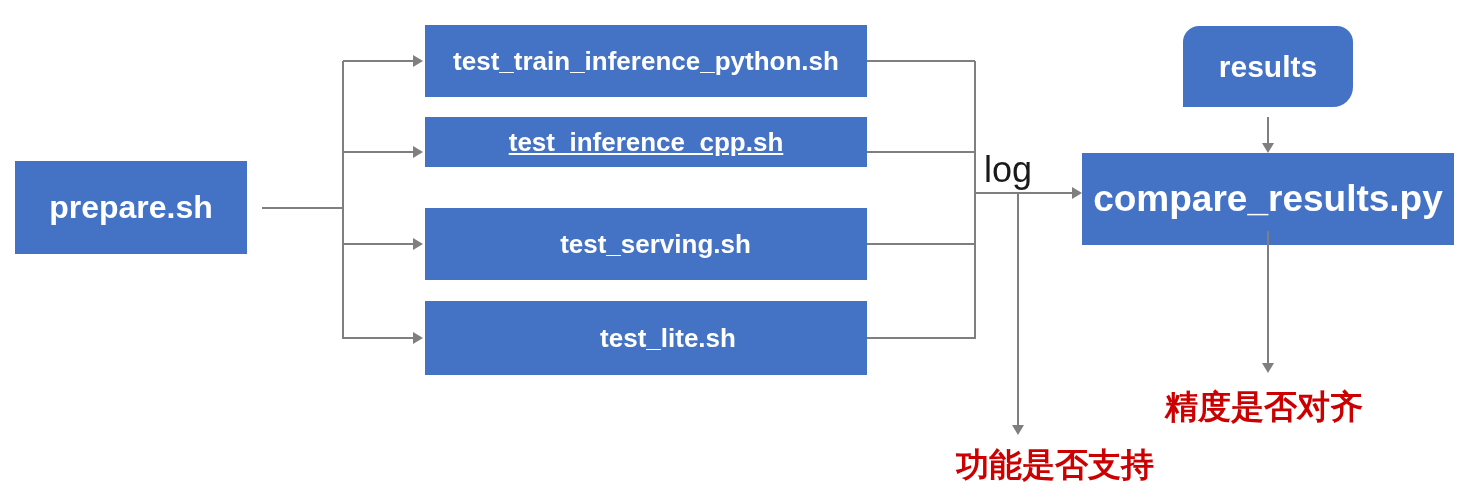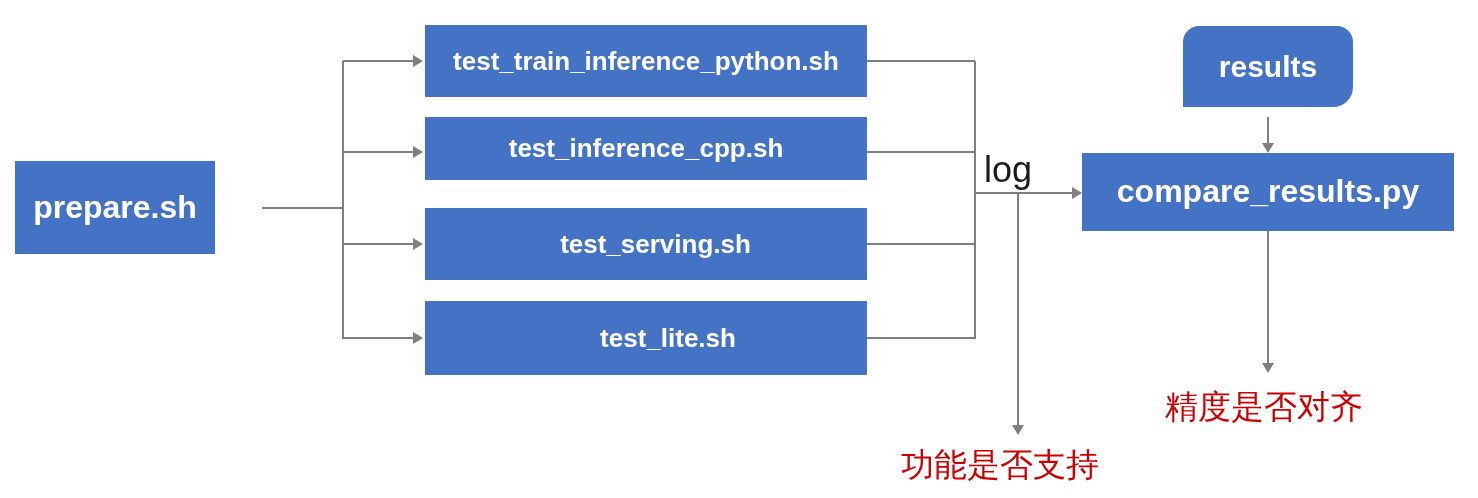--- a/index.html
+++ b/index.html
@@ -24,29 +24,29 @@
     position: absolute;
     background: var(--node-fill);
     color: var(--node-text);
     display: flex;
     align-items: center;
     justify-content: center;
     font-weight: 700;
     text-align: left;
     line-height: 1.1;
   }
-  .node-prepare   { left: 15px;   top: 161px; width: 200px; height: 93px; font-size: 32px; }
+  .node-prepare   { left: 15px;   top: 161px; width: 232px; height: 93px; font-size: 32px; }
   .node-test      { left: 425px;  width: 442px; font-size: 26px; }
   .node-test-1    { top: 25px;  height: 72px; }
-  .node-test-2    { top: 117px; height: 63px; }
+  .node-test-2    { top: 117px; height: 50px; text-decoration: underline; }
   .node-test-3    { top: 208px; height: 72px; padding-left: 19px; }
   .node-test-4    { top: 301px; height: 74px; padding-left: 44px; }
   .node-results   { left: 1183px; top: 26px;  width: 170px; height: 81px; font-size: 30px;
                     border-radius: 16px 16px 20px 0; }
-  .node-compare   { left: 1082px; top: 153px; width: 372px; height: 78px; font-size: 32px; }
+  .node-compare   { left: 1082px; top: 153px; width: 372px; height: 92px; font-size: 37px; }
 
   .line { position: absolute; background: var(--connector); }
   .h { height: 2px; }
   .v { width: 2px; }
 
   .arrow-right {
     position: absolute; width: 0; height: 0;
     border-top: 6px solid transparent;
     border-bottom: 6px solid transparent;
     border-left: 10px solid var(--connector);
@@ -61,26 +61,26 @@
   .edge-label {
     position: absolute;
     left: 984px; top: 149px;
     font-size: 36px;
     color: var(--edge-label-text);
     font-weight: 400;
   }
   .outcome {
     position: absolute;
     color: var(--outcome-text);
-    font-weight: 400;
+    font-weight: 700;
     font-size: 33px;
     text-align: center;
     white-space: nowrap;
   }
-  .outcome-function  { left: 849px;  top: 443px; width: 250px; text-align: right; }
+  .outcome-function  { left: 930px;  top: 443px; width: 250px; }
   .outcome-precision { left: 1149px; top: 385px; width: 230px; }
 </style>
 </head>
 <body>
 
 <div class="canvas">
 
   <div class="node node-prepare">prepare.sh</div>
 
   <div class="node node-test node-test-1">test_train_inference_python.sh</div>

